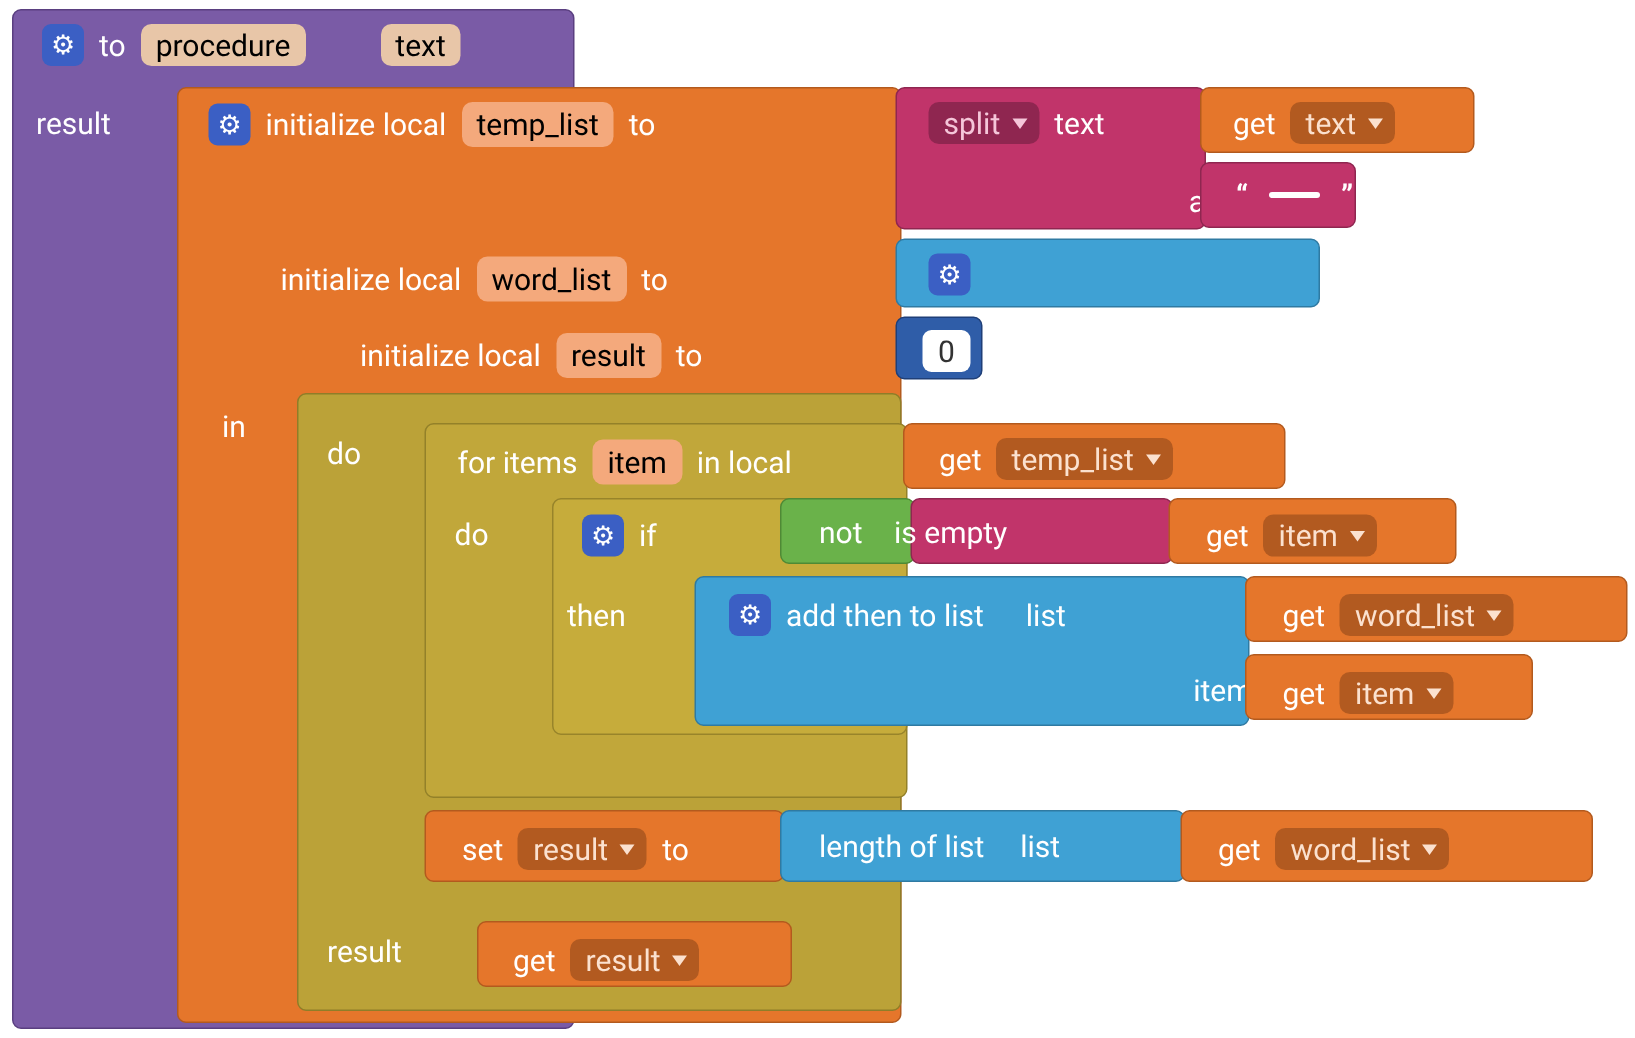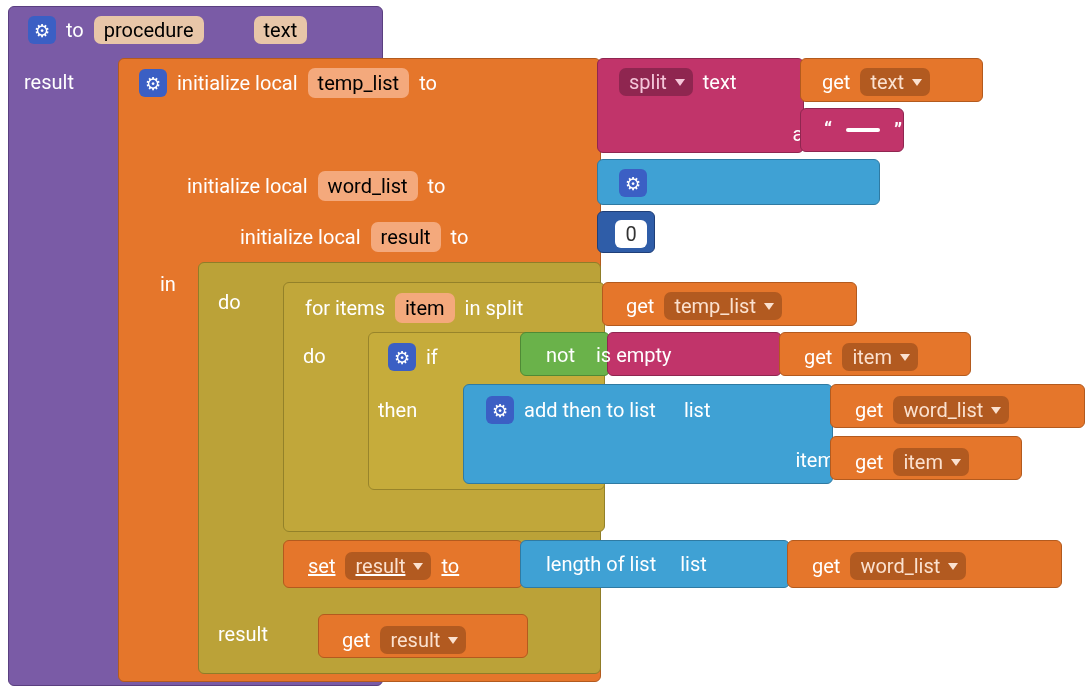--- a/index.html
+++ b/index.html
@@ -161,30 +161,30 @@
     <span>initialize local</span>
     <span class="pill">result</span>
     <span>to</span>
   </div>
 
   <div class="block darkblue abs" style="left:597px; top:211px; width:58px; height:42px;"></div>
   <div class="abs row" style="left:603px; top:214px;">
     <span class="txtfield" style="min-width:12px; text-align:center;">0</span>
   </div>
 
-  <div class="abs" style="left:160px; top:272px;"><span>in</span></div>
+  <div class="abs" style="left:148px; top:272px;"><span>in</span></div>
 
   <div class="block olive abs" style="left:198px; top:262px; width:403px; height:412px;"></div>
   <div class="abs" style="left:218px; top:290px;"><span>do</span></div>
 
   <div class="block olive abs" style="left:283px; top:282px; width:322px; height:250px; filter:brightness(1.03);"></div>
   <div class="abs row" style="left:293px; top:287px;">
     <span>for items</span>
     <span class="pill">item</span>
-    <span>in split</span>
+    <span>in local</span>
   </div>
 
   <div class="block orange abs" style="left:602px; top:282px; width:255px; height:44px;"></div>
   <div class="abs row" style="left:614px; top:286px;">
     <span>get</span>
     <span class="pill-orange-dd">temp_list</span>
   </div>
 
   <div class="abs" style="left:303px; top:344px;"><span>do</span></div>
 
@@ -228,21 +228,21 @@
     <span class="pill-orange-dd">word_list</span>
   </div>
 
   <div class="block orange abs" style="left:830px; top:436px; width:192px; height:44px;"></div>
   <div class="abs row" style="left:843px; top:442px;">
     <span>get</span>
     <span class="pill-orange-dd">item</span>
   </div>
 
   <div class="block orange abs" style="left:283px; top:540px; width:240px; height:48px;"></div>
-  <div class="abs row" style="left:296px; top:546px;text-decoration:underline;">
+  <div class="abs row" style="left:296px; top:546px;">
     <span>set</span>
     <span class="pill-orange-dd">result</span>
     <span>to</span>
   </div>
 
   <div class="block skyblue abs" style="left:520px; top:540px; width:270px; height:48px;"></div>
   <div class="abs row" style="left:534px; top:546px;">
     <span>length of list</span>
     <span style="width:4px;"></span>
     <span>list</span>

